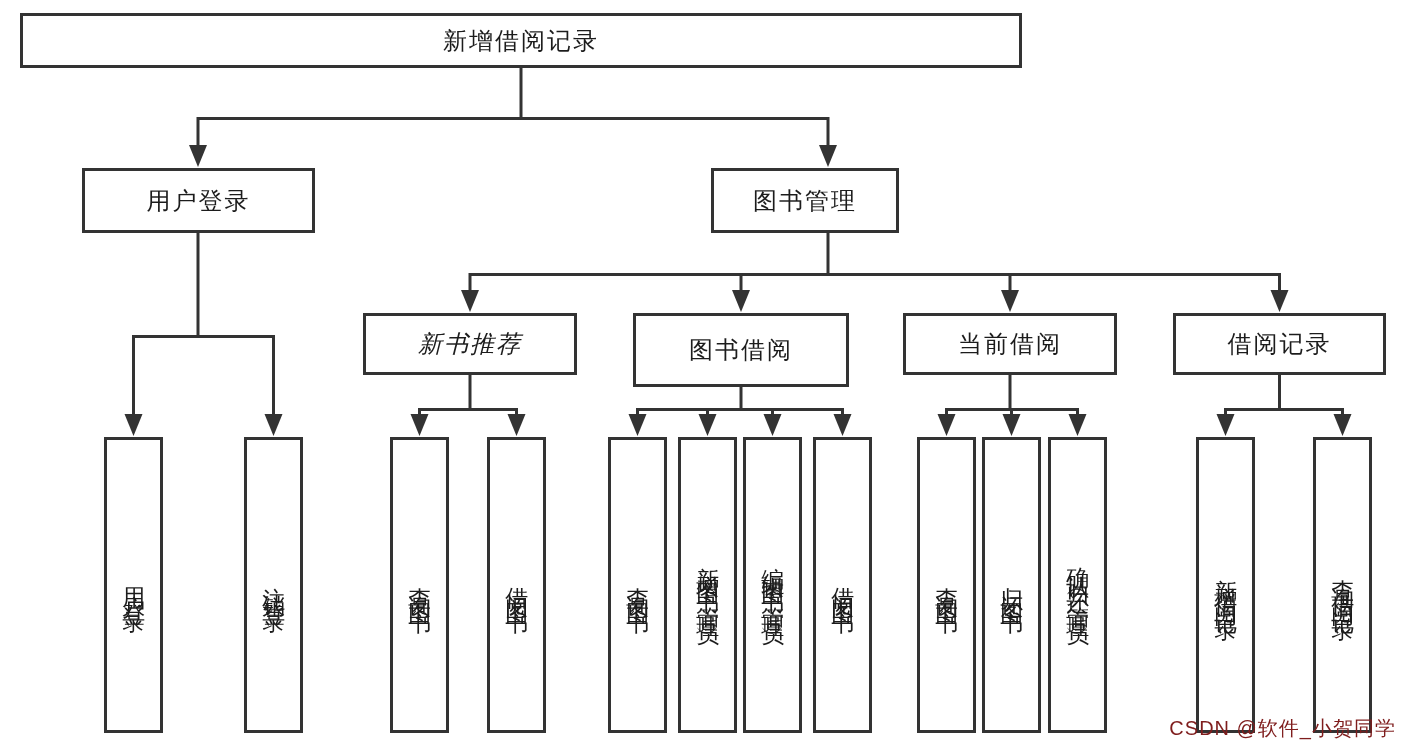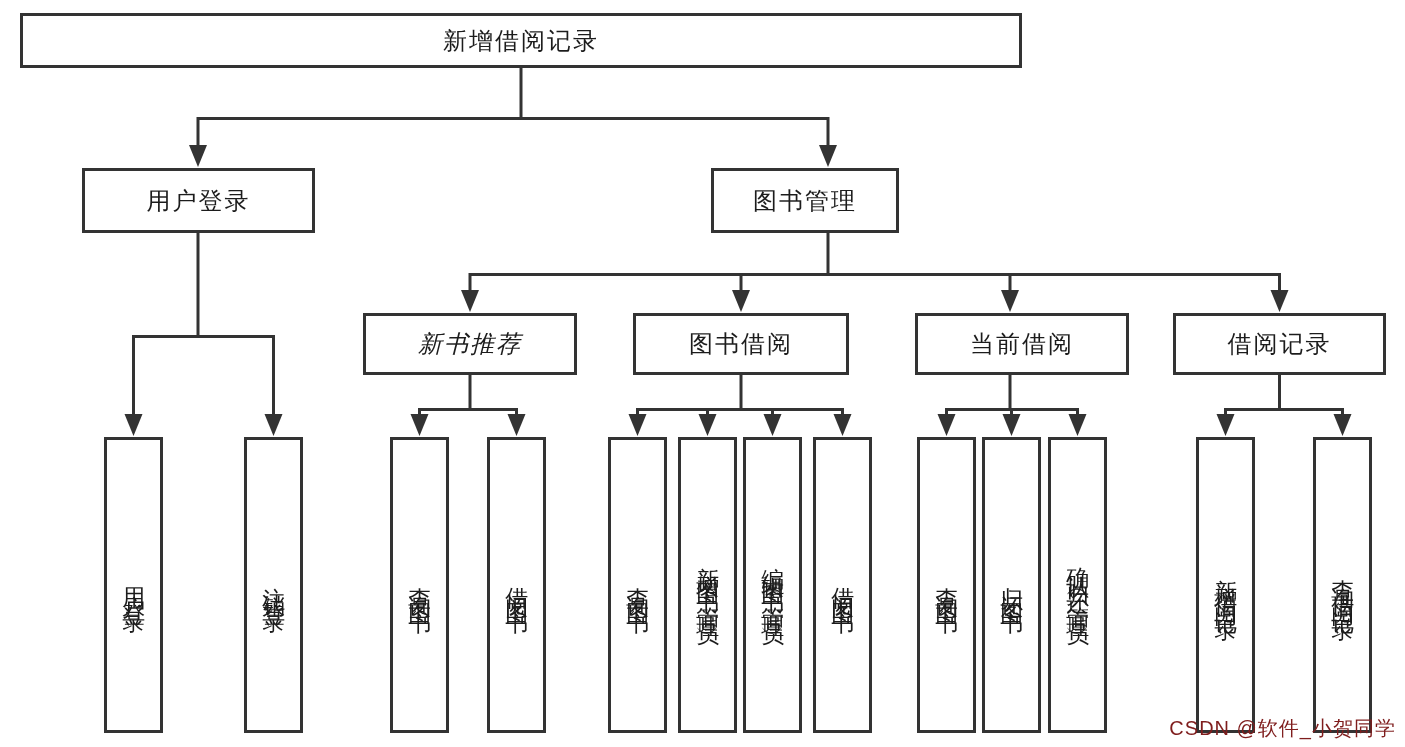--- a/index.html
+++ b/index.html
@@ -98,22 +98,22 @@
       <polygon points="1333.5,414 1351.5,414 1342.5,436"></polygon>
     </g>
   </svg>
 
   <div class="node" style="left:20px;top:13px;width:1002px;height:55px;">新增借阅记录</div>
 
   <div class="node" style="left:82px;top:168px;width:233px;height:65px;">用户登录</div>
   <div class="node" style="left:711px;top:168px;width:188px;height:65px;">图书管理</div>
 
   <div class="node" style="left:363px;top:313px;width:214px;height:62px;font-style:italic;">新书推荐</div>
-  <div class="node" style="left:633px;top:313px;width:216px;height:62px;">图书借阅</div>
-  <div class="node" style="left:903px;top:313px;width:214px;height:62px;margin-left:12px;">当前借阅</div>
+  <div class="node" style="left:633px;top:313px;width:216px;height:74px;">图书借阅</div>
+  <div class="node" style="left:903px;top:313px;width:214px;height:62px;">当前借阅</div>
   <div class="node" style="left:1173px;top:313px;width:213px;height:62px;">借阅记录</div>
 
   <div class="leaf" style="left:104px;">
     <span>用户登录</span>
   </div>
   <div class="leaf" style="left:244px;">
     <span>注销登录</span>
   </div>
 
   <div class="leaf" style="left:390px;">

